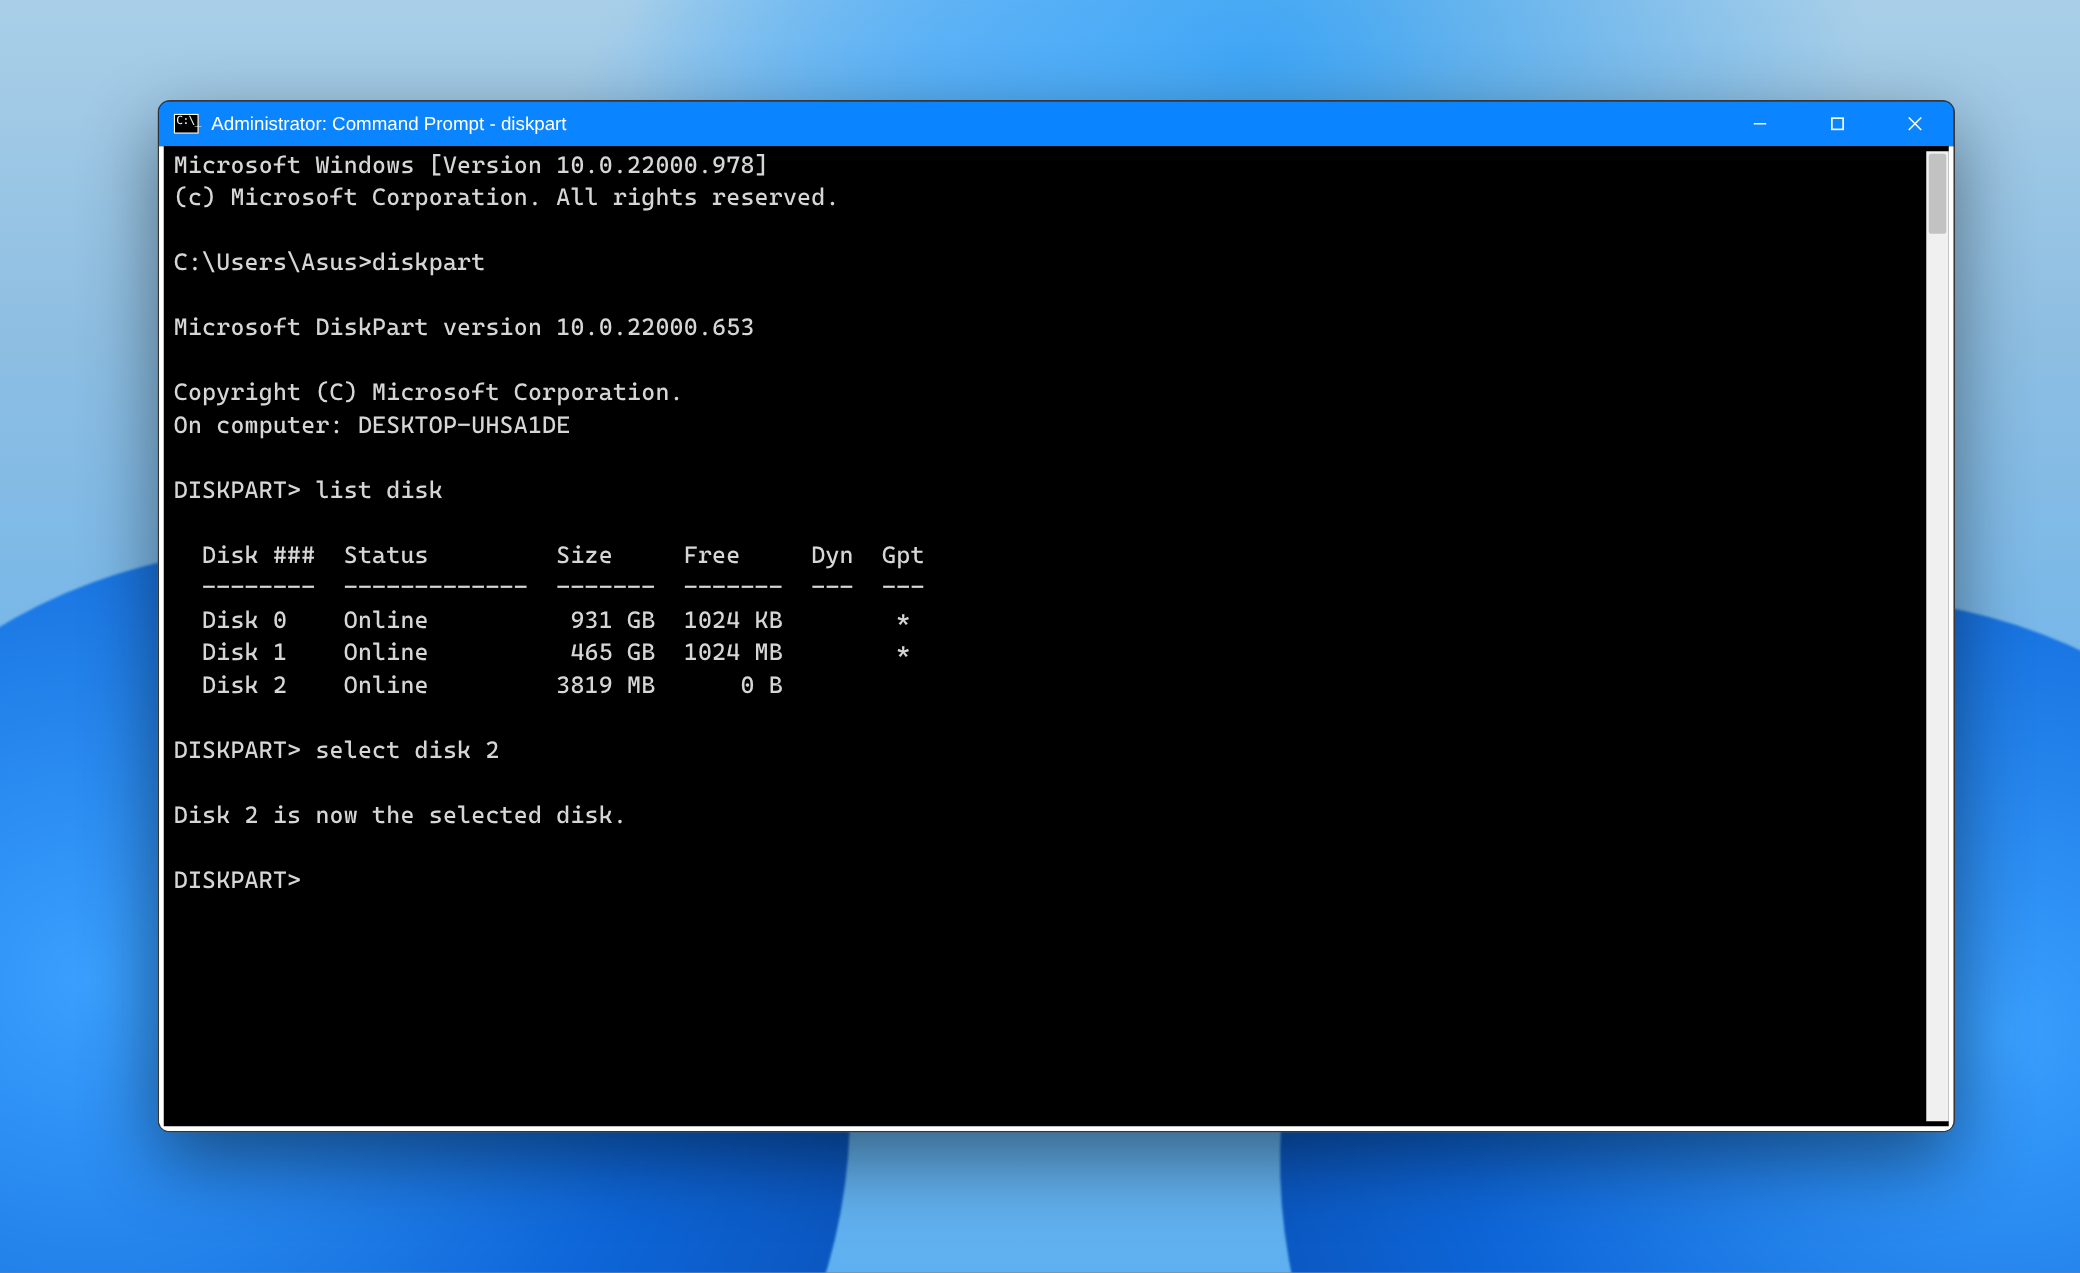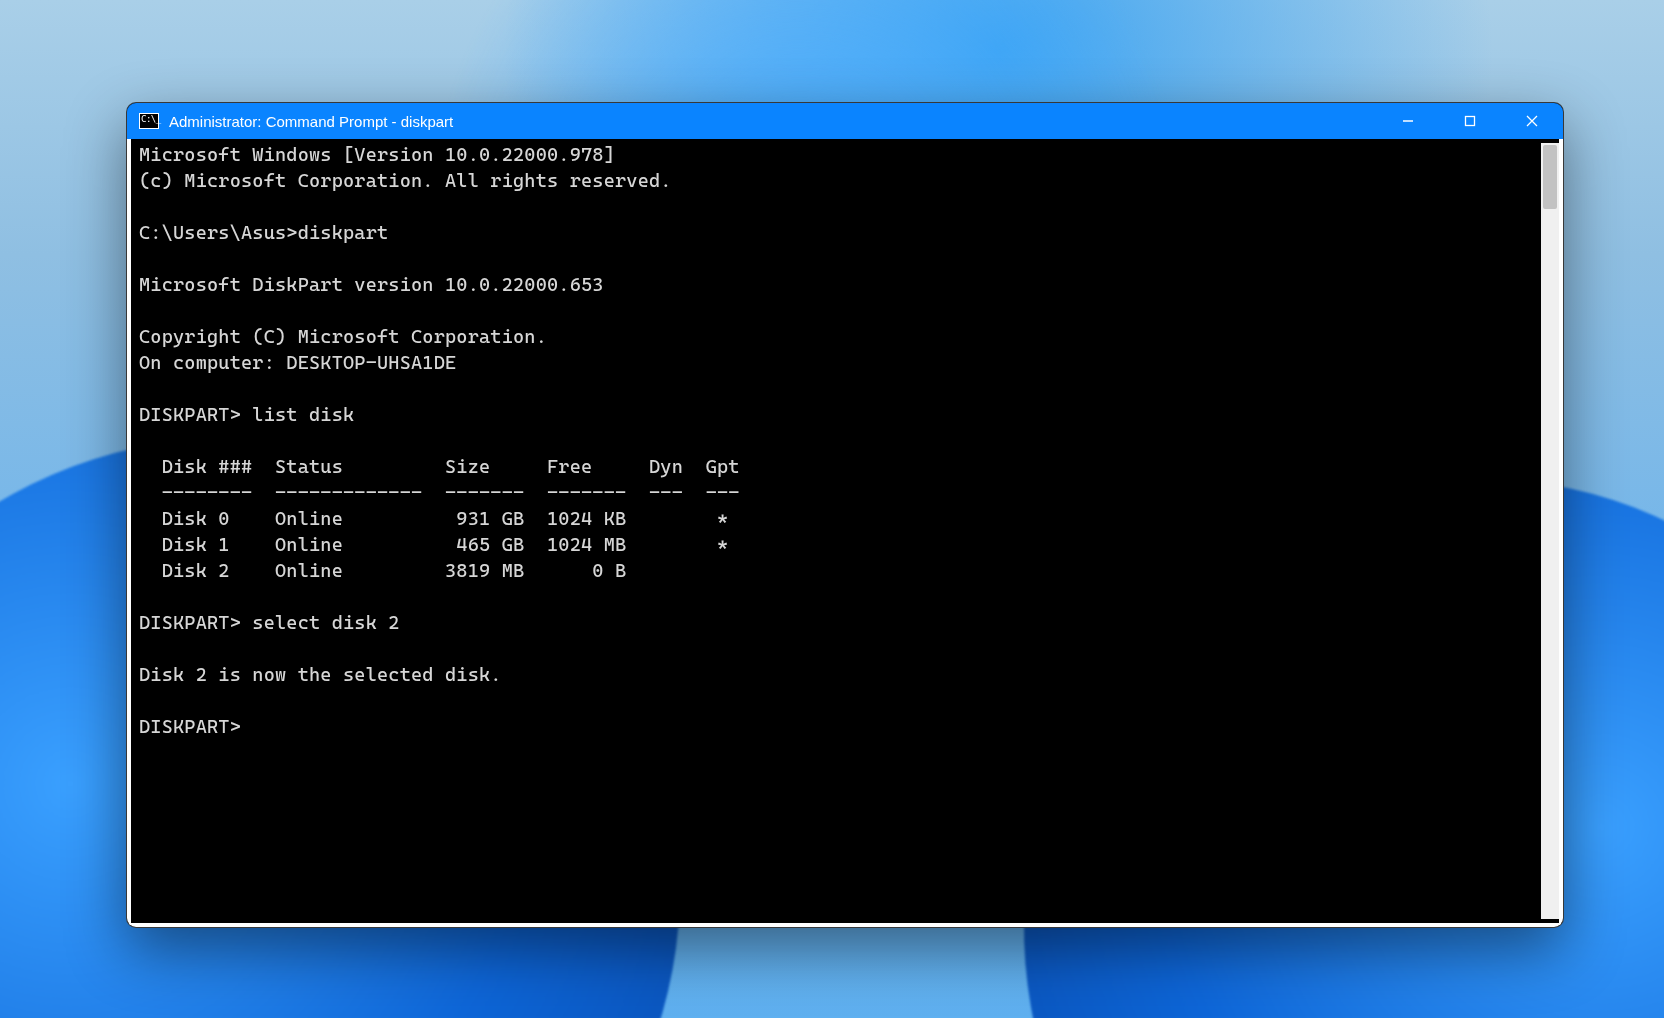--- a/index.html
+++ b/index.html
@@ -29,21 +29,21 @@
   .p2 { right: -260px; bottom: -360px; width: 900px; height: 900px;
         background: radial-gradient(circle at 60% 35%, #3aa0ff 0%, #0e66d8 55%, #0848a9 100%);
         transform: rotate(18deg); }
   .p3 { left: 420px; top: -180px; width: 760px; height: 560px;
         background: radial-gradient(ellipse at 50% 70%, #48acff 0%, rgba(72,172,255,0) 70%);
         transform: rotate(-4deg); }
 
   
   .window {
     position: absolute;
-    left: 126px; top: 102px;
+    left: 126px; top: 80px;
     width: 1438px; height: 826px;
     background: #000;
     border-radius: 10px;
     box-shadow: 0 22px 60px rgba(0,0,0,0.45);
     border: 1px solid rgba(255,255,255,0.22);
     overflow: hidden;
   }
   .titlebar {
     height: 36px;
     background: #0a84ff;

